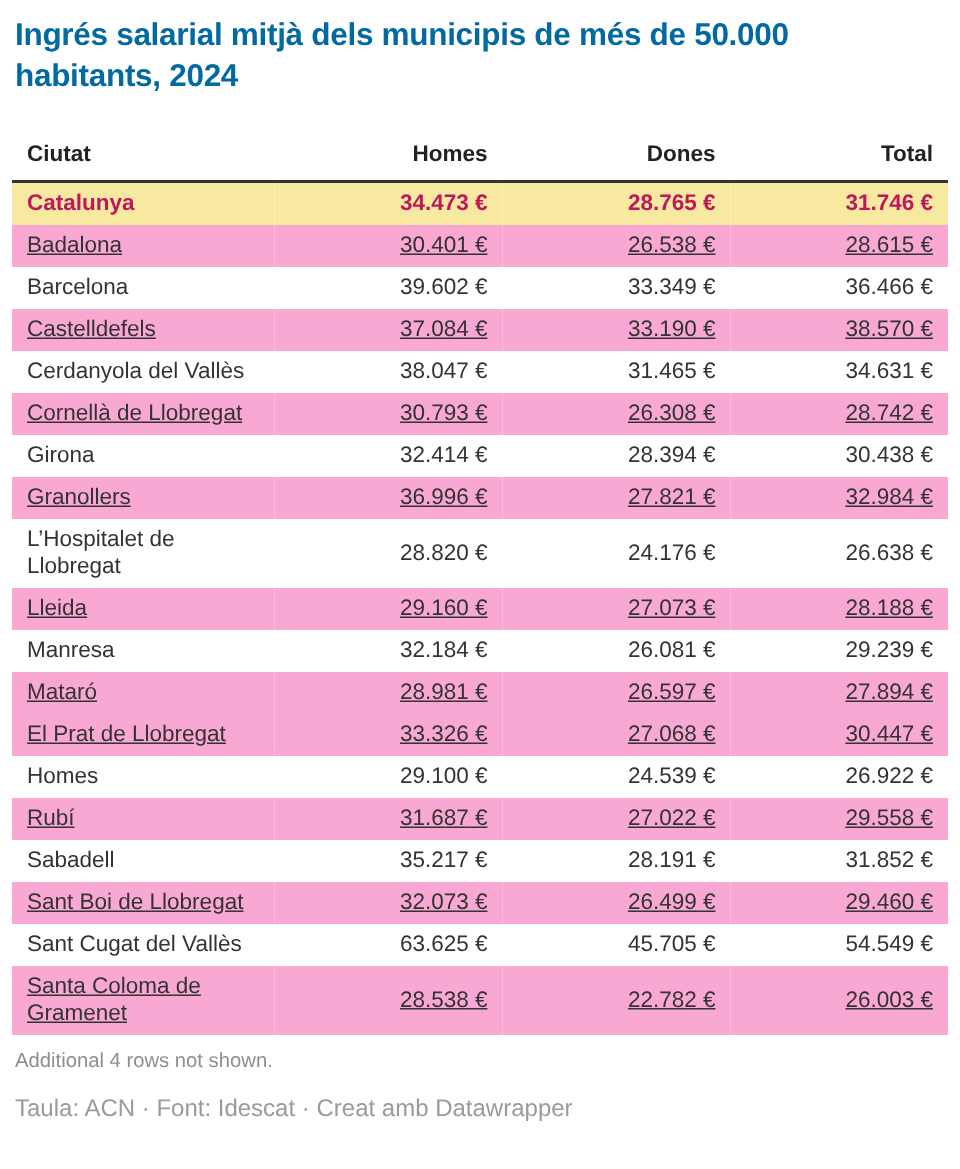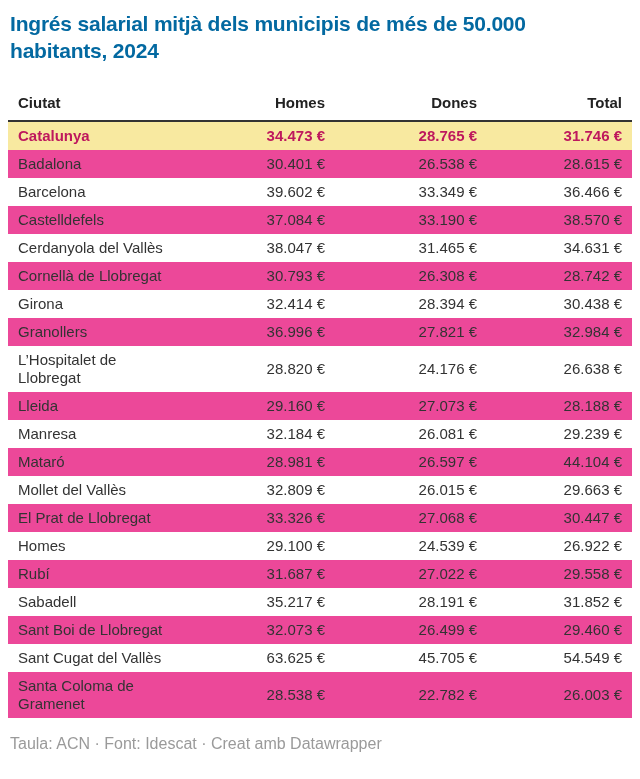--- a/index.html
+++ b/index.html
@@ -46,21 +46,21 @@
   }
   thead th.left { text-align: left; }
   tbody td {
     padding: 5px 10px;
     line-height: 18px;
     vertical-align: middle;
     text-align: right;
     color: #333333;
   }
   tbody td.left { text-align: left; }
-  tr.stripe td { background: #ec4899; }
+  tr.stripe td { background: #f9a8d4; text-decoration: underline; }
   tr.highlight td {
     background: #f8e9a0;
     font-weight: 700;
     color: #be185d;
   }
   .note {
     margin: 9px 0 0 2px;
     font-size: 13.5px;
     color: #8e8e8e;
   }
@@ -156,27 +156,21 @@
         <tr>
     <td class="left">Manresa</td>
     <td>32.184 €</td>
     <td>26.081 €</td>
     <td>29.239 €</td>
   </tr>
         <tr class="stripe">
     <td class="left">Mataró</td>
     <td>28.981 €</td>
     <td>26.597 €</td>
-    <td>44.104 €</td>
-  </tr>
-        <tr>
-    <td class="left">Mollet del Vallès</td>
-    <td>32.809 €</td>
-    <td>26.015 €</td>
-    <td>29.663 €</td>
+    <td>27.894 €</td>
   </tr>
         <tr class="stripe">
     <td class="left">El Prat de Llobregat</td>
     <td>33.326 €</td>
     <td>27.068 €</td>
     <td>30.447 €</td>
   </tr>
         <tr>
     <td class="left">Homes</td>
     <td>29.100 €</td>
@@ -209,16 +203,17 @@
   </tr>
         <tr class="stripe">
     <td class="left">Santa Coloma de Gramenet</td>
     <td>28.538 €</td>
     <td>22.782 €</td>
     <td>26.003 €</td>
   </tr>
       </tbody>
   </table>
 
+  <div class="note">Additional 4 rows not shown.</div>
 
   <div class="attribution">Taula: ACN · Font: Idescat · Creat amb Datawrapper</div>
 
 </div>
 
 </body></html>

